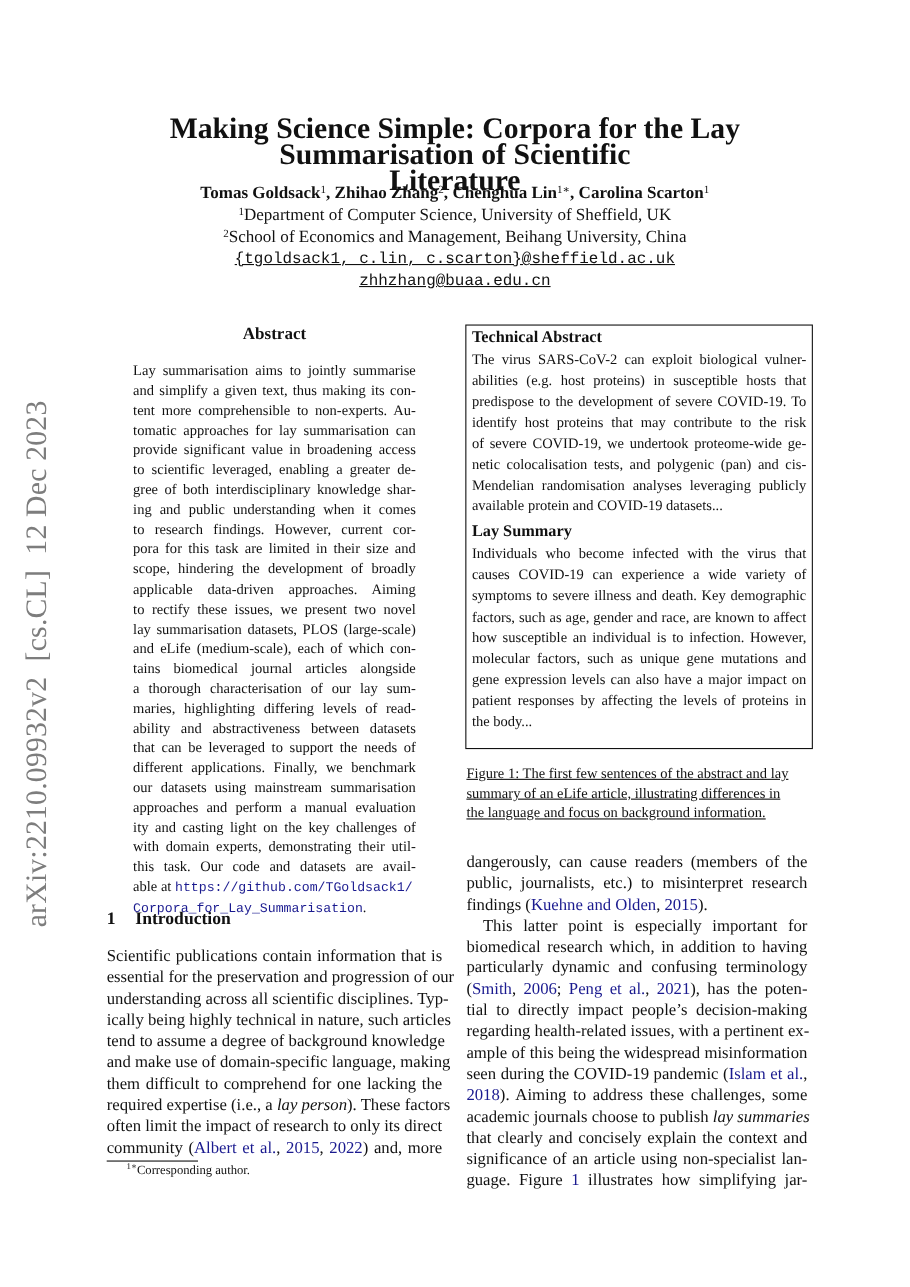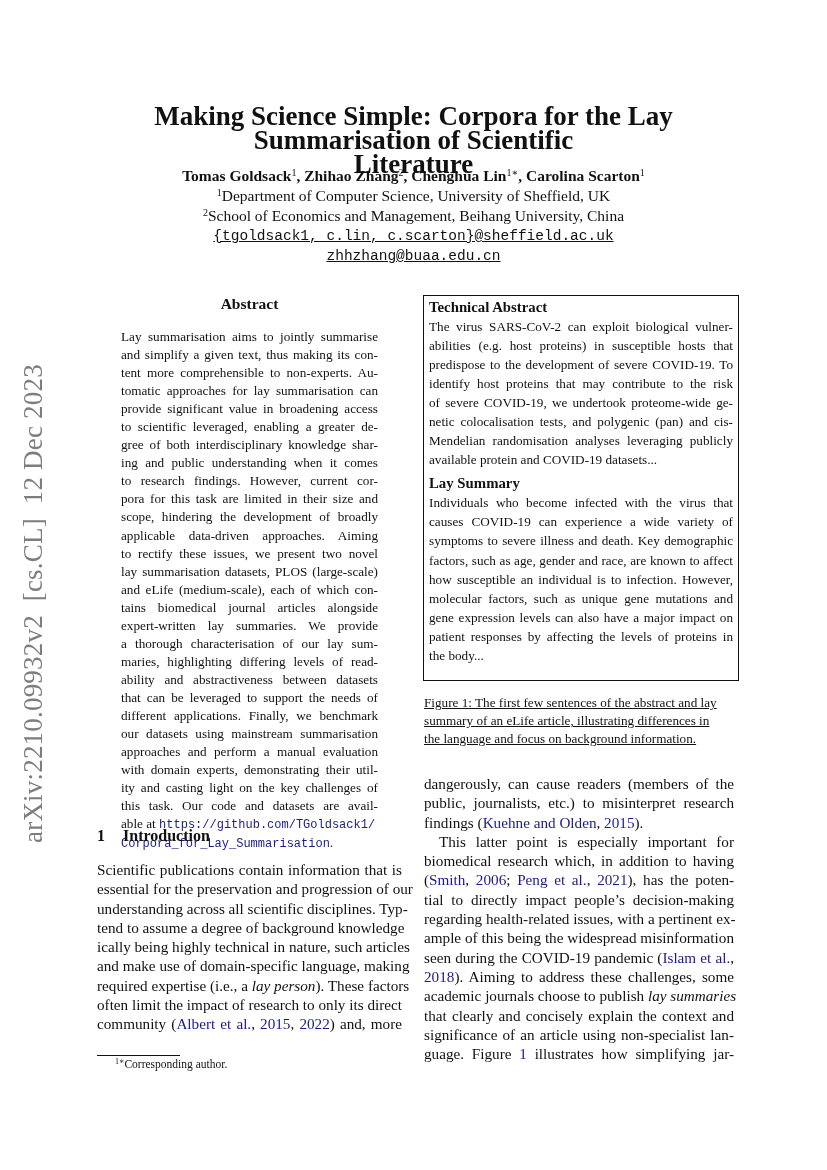--- a/index.html
+++ b/index.html
@@ -111,30 +111,29 @@
     <span class="line">gree of both interdisciplinary knowledge shar-</span>
     <span class="line">ing and public understanding when it comes</span>
     <span class="line">to research findings.  However, current cor-</span>
     <span class="line">pora for this task are limited in their size and</span>
     <span class="line">scope, hindering the development of broadly</span>
     <span class="line">applicable data-driven approaches.  Aiming</span>
     <span class="line">to rectify these issues, we present two novel</span>
     <span class="line">lay summarisation datasets, PLOS (large-scale)</span>
     <span class="line">and eLife (medium-scale), each of which con-</span>
     <span class="line">tains biomedical journal articles alongside</span>
-    <span class="line">expert-written lay summaries.  We provide</span>
     <span class="line">a thorough characterisation of our lay sum-</span>
     <span class="line">maries, highlighting differing levels of read-</span>
     <span class="line">ability and abstractiveness between datasets</span>
     <span class="line">that can be leveraged to support the needs of</span>
     <span class="line">different applications. Finally, we benchmark</span>
     <span class="line">our datasets using mainstream summarisation</span>
     <span class="line">approaches and perform a manual evaluation</span>
+    <span class="line">ity and casting light on the key challenges of</span>
     <span class="line">with domain experts, demonstrating their util-</span>
-    <span class="line">ity and casting light on the key challenges of</span>
     <span class="line">this task.  Our code and datasets are avail-</span>
     <span class="line last"><span>able at </span><a class="mono-link">https://github.com/TGoldsack1/</a></span>
   <span class="line last"><a class="mono-link">Corpora_for_Lay_Summarisation</a><span>.</span></span>
 </div>
 
 <div class="fig-box">
   <h4>Technical Abstract</h4>
   <div class="para" id="tech-abs">
       <span class="line">The virus SARS-CoV-2 can exploit biological vulner-</span>
       <span class="line">abilities (e.g.  host proteins) in susceptible hosts that</span>
@@ -165,34 +164,36 @@
   </div>
 
 <div class="section-heading">
   <span class="num">1</span><span>Introduction</span>
 </div>
 
 <div class="intro-left body-text" id="intro-left">
   <span class="line">Scientific publications contain information that is</span>
     <span class="line">essential for the preservation and progression of our</span>
     <span class="line">understanding across all scientific disciplines. Typ-</span>
+    <span class="line">ically being highly technical in nature, such articles</span>
     <span class="line">tend to assume a degree of background knowledge</span>
-    <span class="line">ically being highly technical in nature, such articles</span>
     <span class="line">and make use of domain-specific language, making</span>
+    <span class="line">them difficult to comprehend for one lacking the</span>
     <span class="line"><span>required expertise (i.e., a </span><i>lay person</i><span>). These factors</span></span>
   <span class="line">often limit the impact of research to only its direct</span>
   <span class="line"><span>community (</span><a class="link">Albert et al.</a><span>, </span><a class="link">2015</a><span>, </span><a class="link">2022</a><span>) and, more</span></span>
 </div>
 
 <div class="intro-right body-text">
   <span class="line">dangerously, can cause readers (members of the</span>
   <span class="line">public, journalists, etc.)  to misinterpret research</span>
   <span class="line last"><span>findings (</span><a class="link">Kuehne and Olden</a><span>, </span><a class="link">2015</a><span>).</span></span>
   <span class="line indent">This latter point is especially important for</span>
   <span class="line">biomedical research which, in addition to having</span>
+  <span class="line">particularly dynamic and confusing terminology</span>
   <span class="line"><span>(</span><a class="link">Smith</a><span>, </span><a class="link">2006</a><span>; </span><a class="link">Peng et al.</a><span>, </span><a class="link">2021</a><span>), has the poten-</span></span>
   <span class="line">tial to directly impact people’s decision-making</span>
   <span class="line">regarding health-related issues, with a pertinent ex-</span>
   <span class="line">ample of this being the widespread misinformation</span>
   <span class="line"><span>seen during the COVID-19 pandemic (</span><a class="link">Islam et al.</a><span>,</span></span>
   <span class="line"><a class="link">2018</a><span>). Aiming to address these challenges, some</span></span>
   <span class="line"><span>academic journals choose to publish </span><i>lay summaries</i></span>
   <span class="line">that clearly and concisely explain the context and</span>
   <span class="line">significance of an article using non-specialist lan-</span>
   <span class="line"><span>guage.  Figure </span><a class="link">1</a><span> illustrates how simplifying jar-</span></span>

